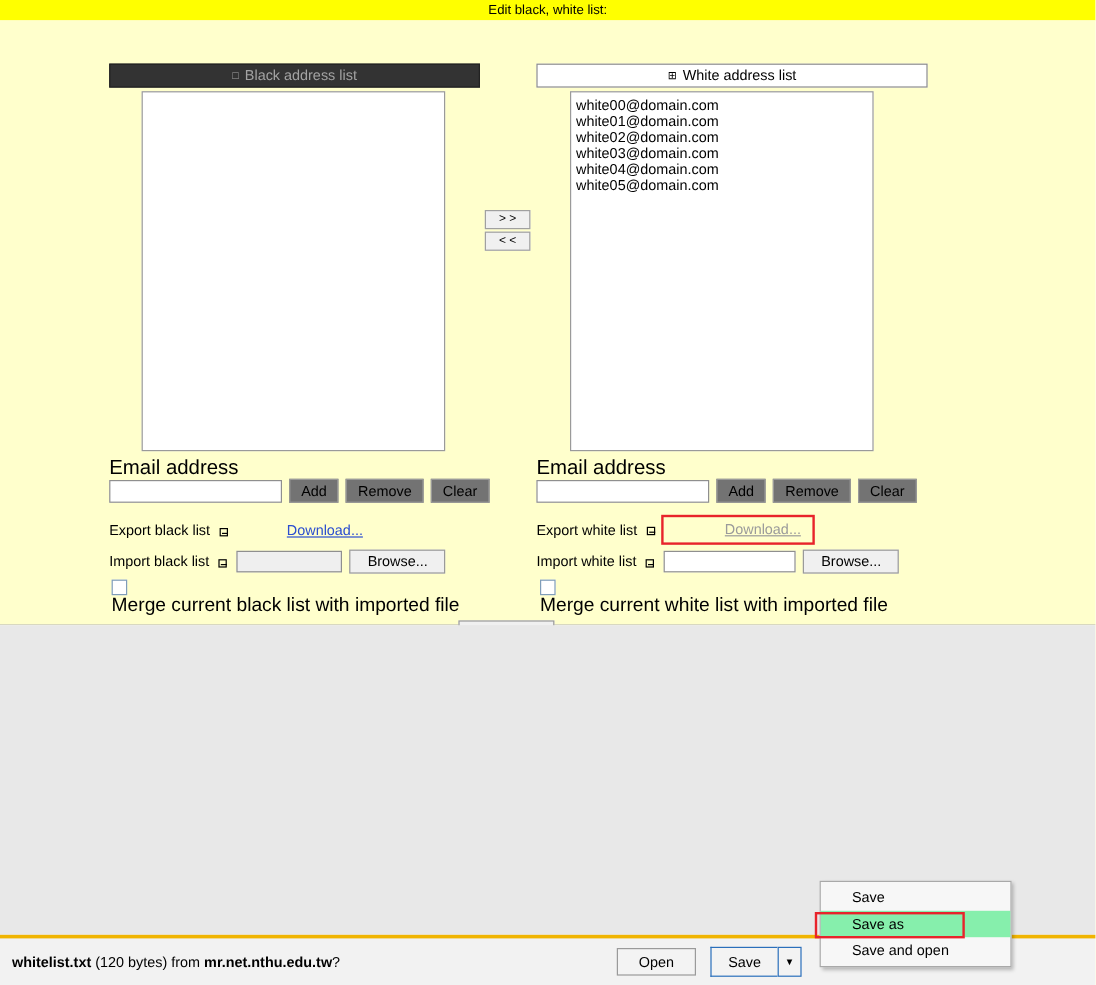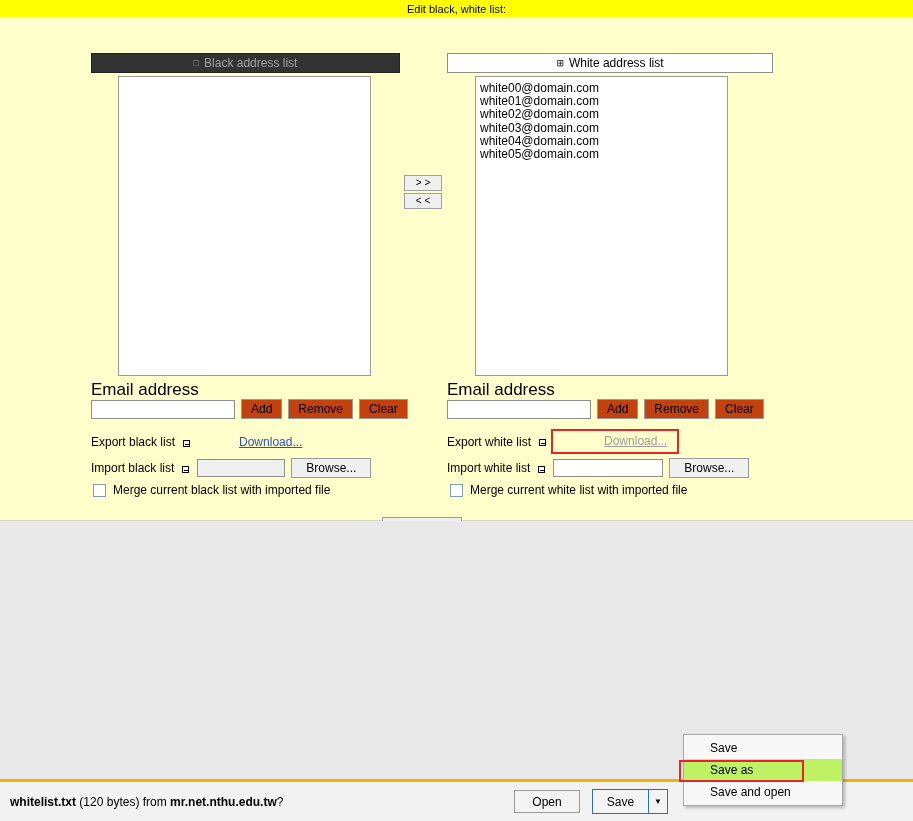--- a/index.html
+++ b/index.html
@@ -116,21 +116,21 @@
     border: 1px solid #8f8f8f;
     background: #ffffff;
     font-size: 12px;
     padding: 1px 3px;
     font-family: "Liberation Sans", sans-serif;
   }
   .addr-row button {
     height: 20px;
     margin-left: 6px;
     font-size: 12px;
-    background: #c2410c;
+    background: #737373;
     border: 1px solid #9a9a9a;
     font-family: "Liberation Sans", sans-serif;
     padding: 0 9px;
     cursor: pointer;
   }
 
   .fieldline {
     position: absolute;
     display: flex;
     align-items: center;
@@ -187,22 +187,23 @@
     background: #f0f0f0;
     border: 1px solid #9a9a9a;
     padding: 0 14px;
     font-family: "Liberation Sans", sans-serif;
     cursor: pointer;
   }
 
   .merge-row {
     position: absolute;
     display: flex;
-    align-items: flex-end;
-    font-size: 12px;
+    align-items: flex-start;
+    font-size: 16px;
+    flex-direction: column;
   }
   .merge-row.black { left: 93px; top: 466px; }
   .merge-row.white { left: 450px; top: 466px; }
   .cbox {
     width: 13px; height: 13px;
     border: 1px solid #7f9db9;
     background: #fff;
     margin-right: 7px;
     display: inline-block;
   }
@@ -298,21 +299,21 @@
   }
   .save-menu .mi {
     height: 22px;
     line-height: 22px;
     font-size: 12px;
     padding-left: 26px;
     white-space: nowrap;
     cursor: pointer;
   }
   .save-menu .mi.sel {
-    background: #bef264;
+    background: #86efac;
   }
   .menu-highlight {
     position: absolute;
     left: 679px;
     top: 760px;
     width: 125px;
     height: 22px;
     border: 2px solid #e8232b;
     z-index: 21;
     pointer-events: none;

